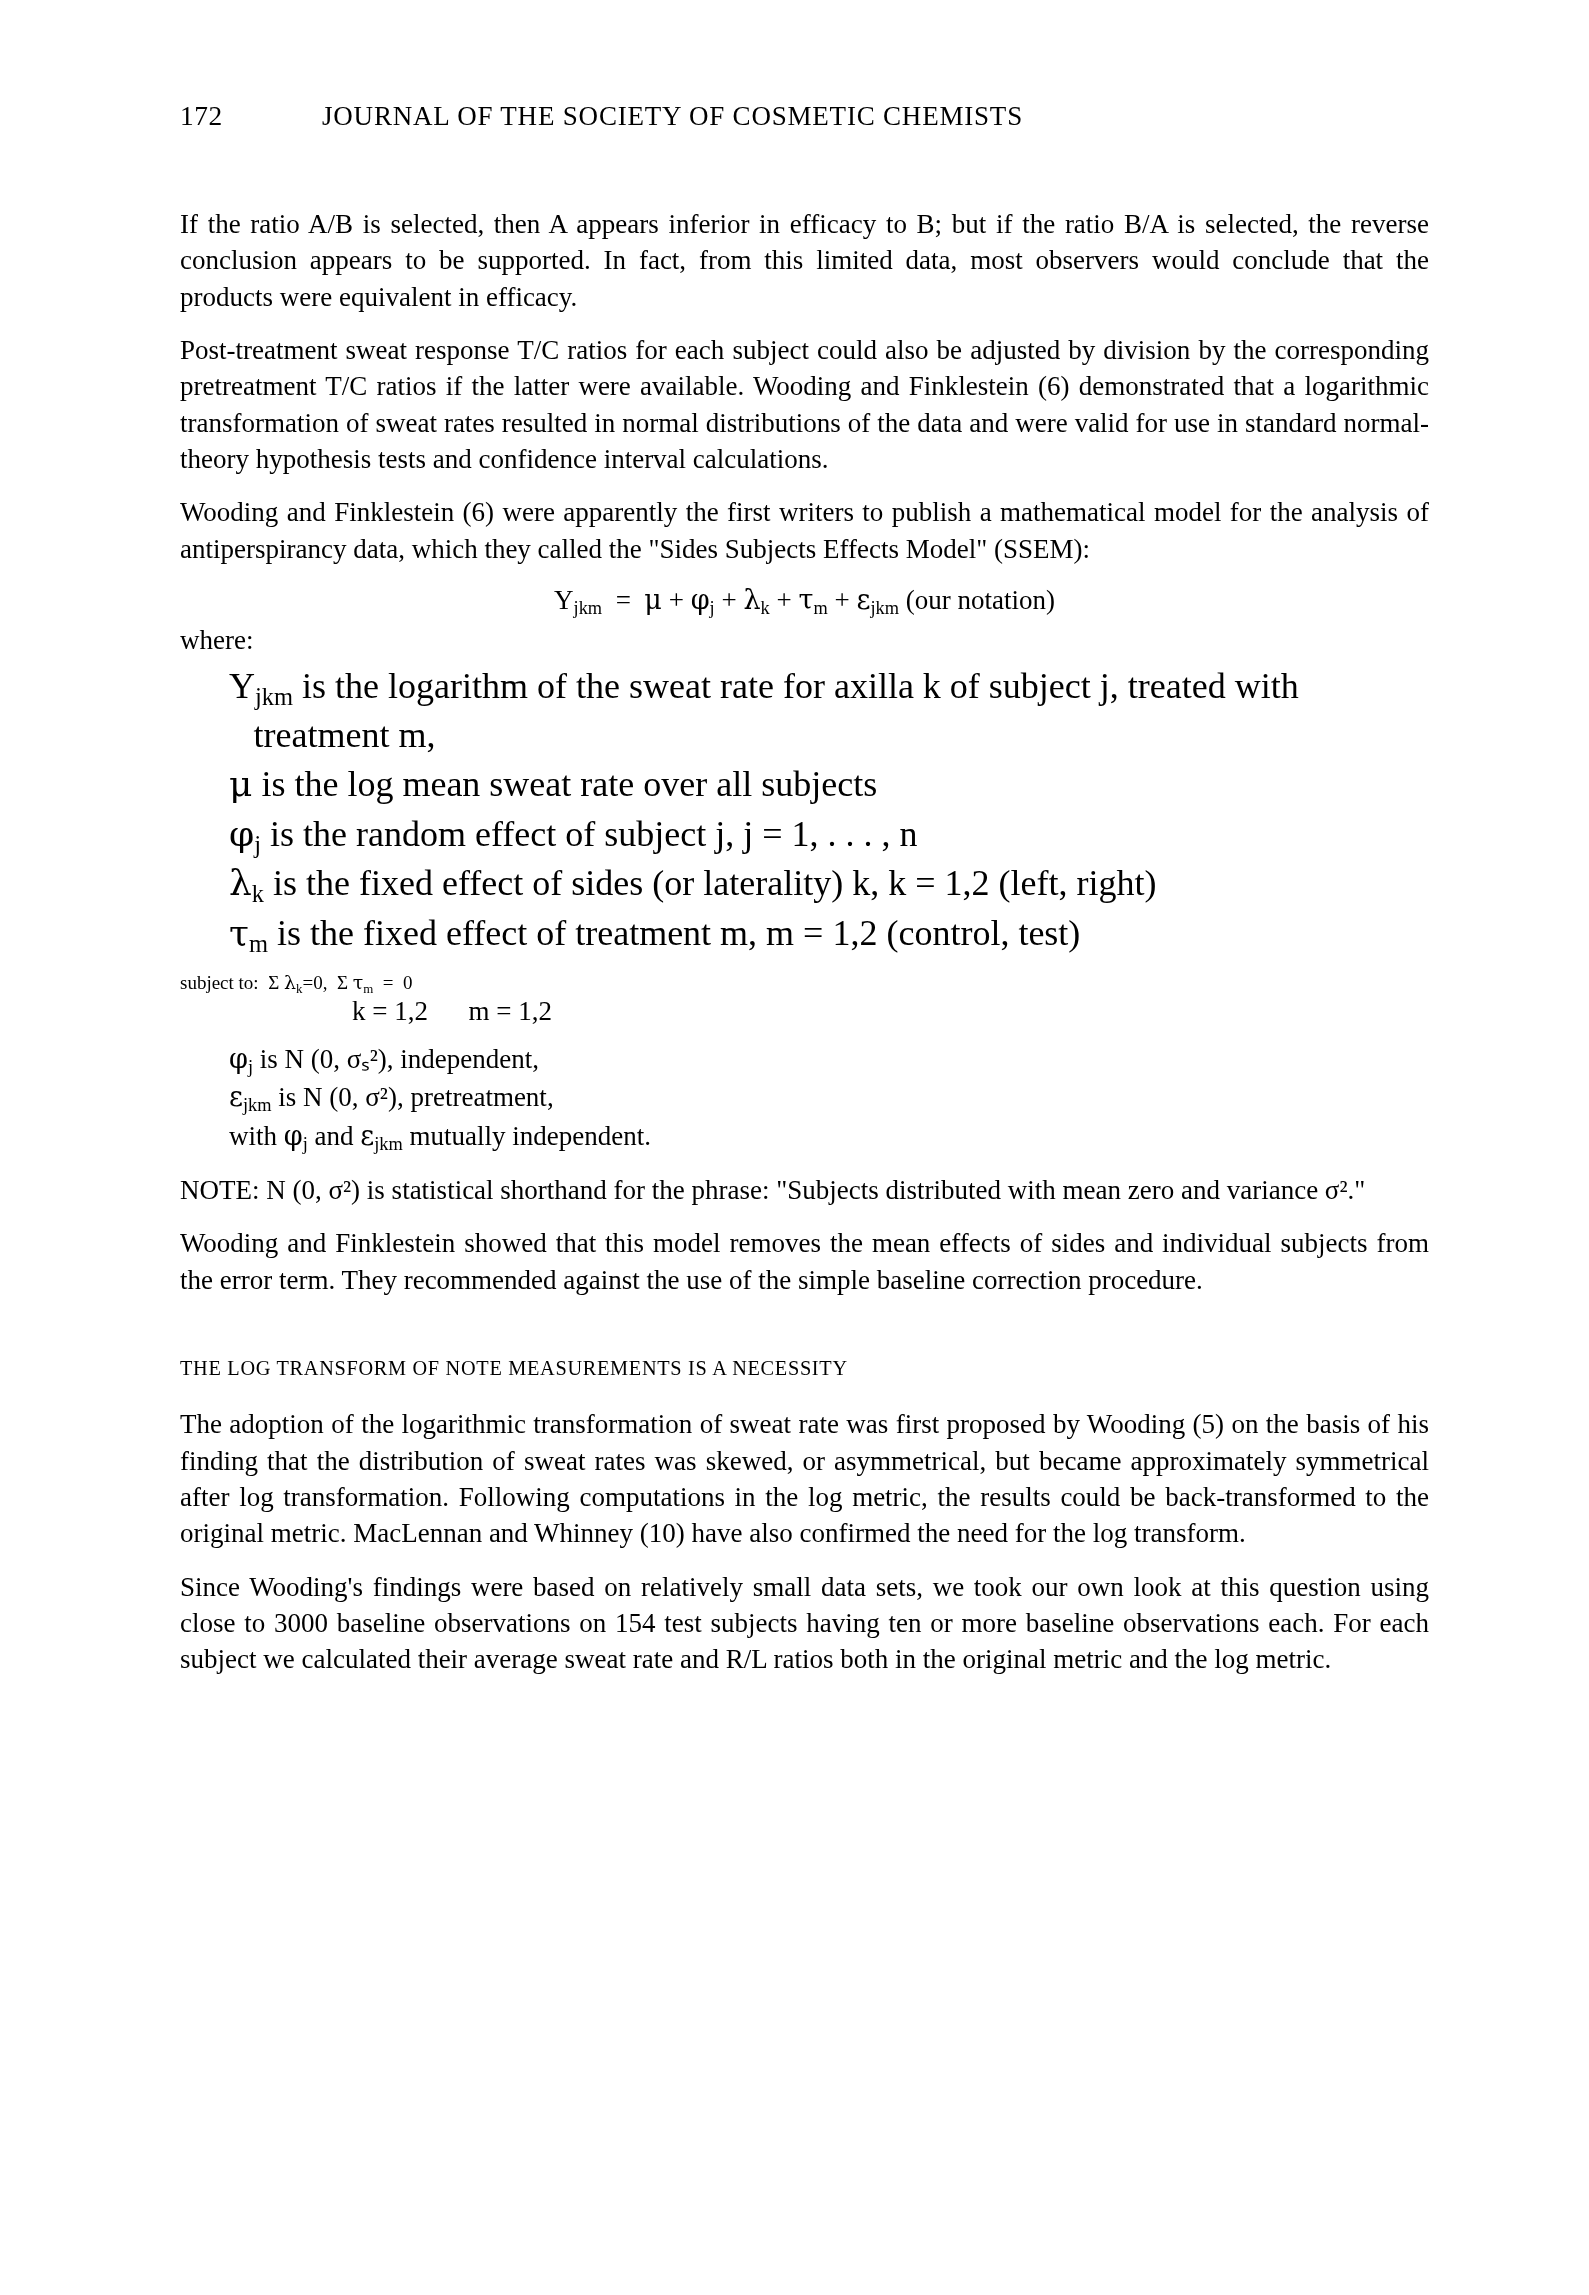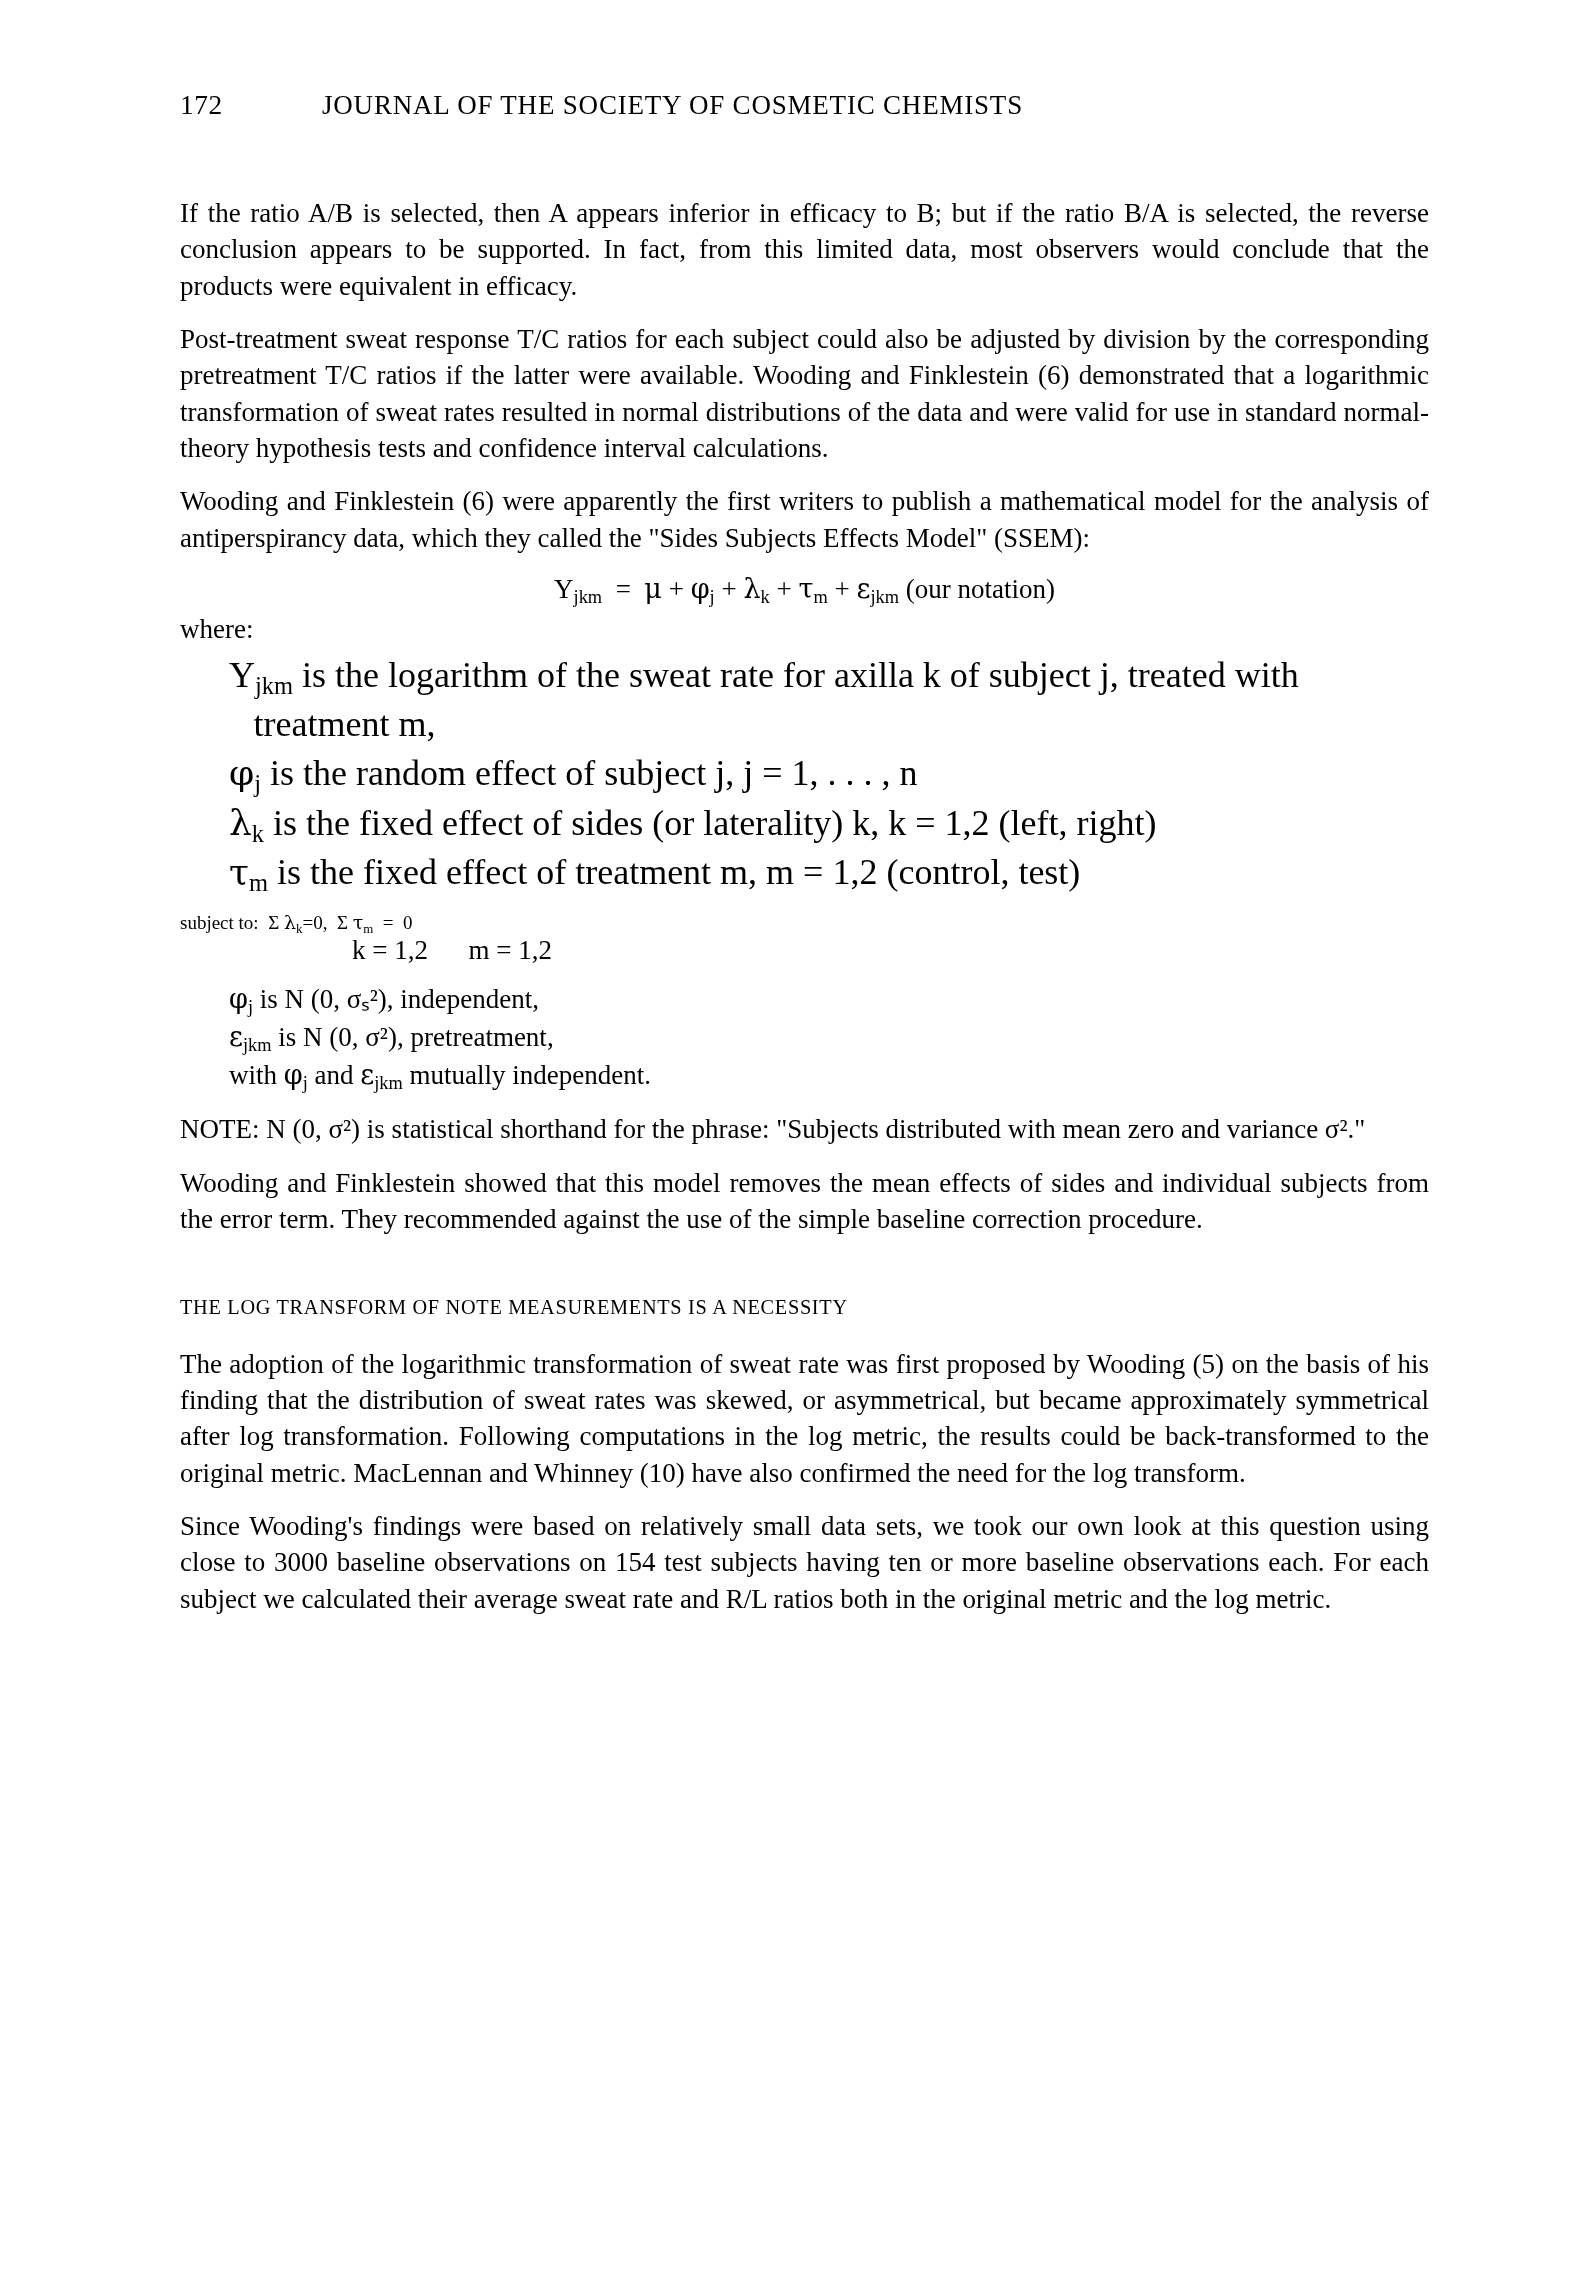--- a/index.html
+++ b/index.html
@@ -17,21 +17,21 @@
   .page {
     position: relative;
     width: 1590px;
     height: 2296px;
     box-sizing: border-box;
     padding: 0;
   }
   .content {
     position: absolute;
     left: 180px;
-    top: 90px;
+    top: 101px;
     width: 1249px;
   }
   .header-row {
     display: flex;
     align-items: baseline;
     margin-bottom: 74px;
   }
   .folio {
     font-size: 27.4px;
     letter-spacing: 0.5px;
@@ -129,20 +129,24 @@
     </div>
 
     <div class="where">where:</div>
 
     <div class="deflist">
       <div class="defitem">
         <span class="nowrap">Y<sub>jkm</sub></span>
         <span>is the logarithm of the sweat rate for axilla k of subject j, treated with treatment m,</span>
       </div>
       <div class="defitem">
+        <span class="gr">μ</span>
+        <span>is the log mean sweat rate over all subjects</span>
+      </div>
+      <div class="defitem">
         <span class="nowrap"><span class="gr">φ</span><sub>j</sub></span>
         <span>is the random effect of subject j, j = 1, . . . , n</span>
       </div>
       <div class="defitem">
         <span class="nowrap"><span class="gr">λ</span><sub>k</sub></span>
         <span>is the fixed effect of sides (or laterality) k, k = 1,2 (left, right)</span>
       </div>
       <div class="defitem">
         <span class="nowrap"><span class="gr">τ</span><sub>m</sub></span>
         <span>is the fixed effect of treatment m, m = 1,2 (control, test)</span>

